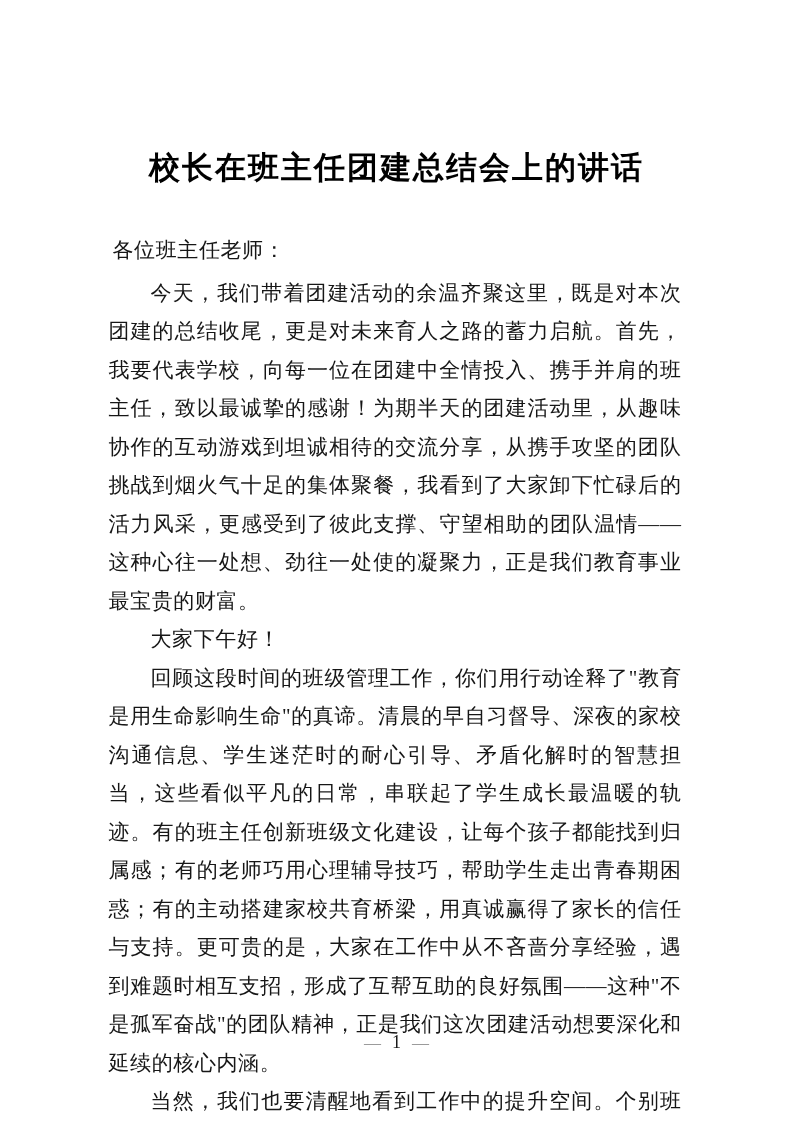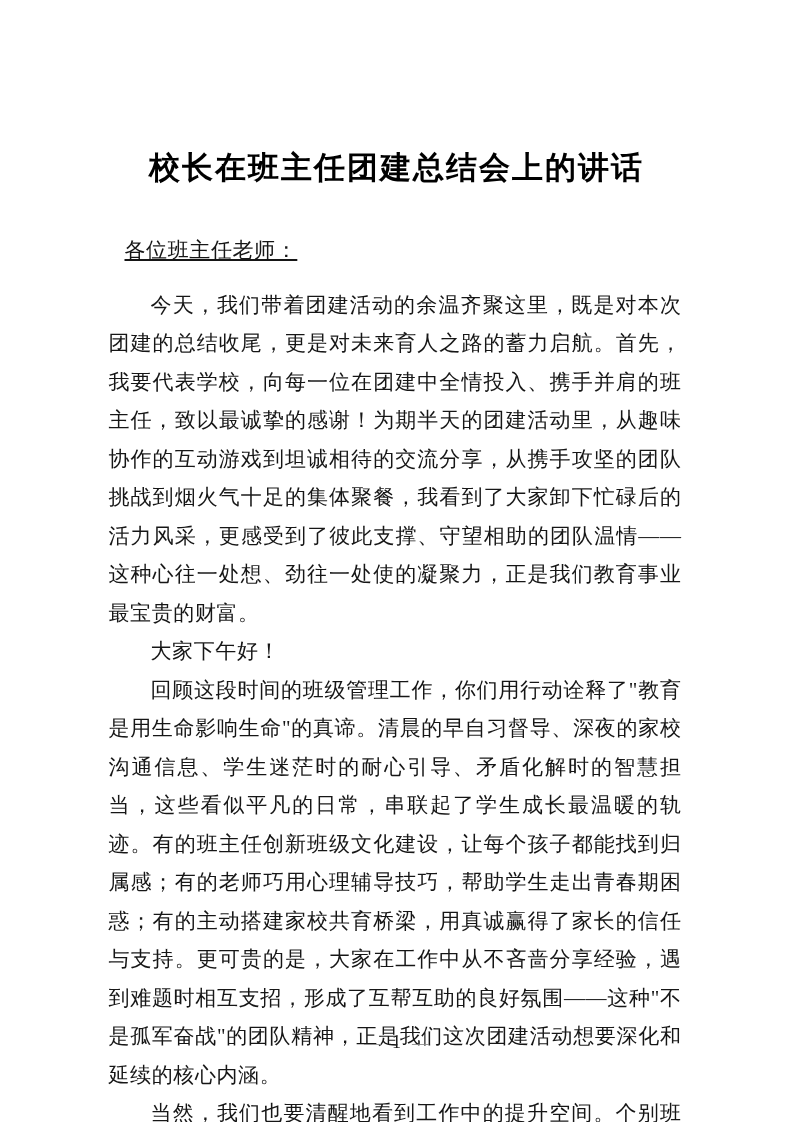--- a/index.html
+++ b/index.html
@@ -30,23 +30,22 @@
   .content {
     margin: 42px 108px 0 105px;
     font-size: 21px;
     line-height: 38.5px;
     letter-spacing: 0.6px;
     text-align: justify;
     text-justify: inter-ideograph;
     color: #161616;
   }
   .salutation {
-    margin: 16px;
+    margin: 4px;
     text-indent: 0;
-    text-decoration: underline;
   }
   .para {
     margin: 0;
     text-indent: 2em;
   }
   .footer {
     position: absolute;
     left: 0;
     right: 0;
     top: 1030px;

